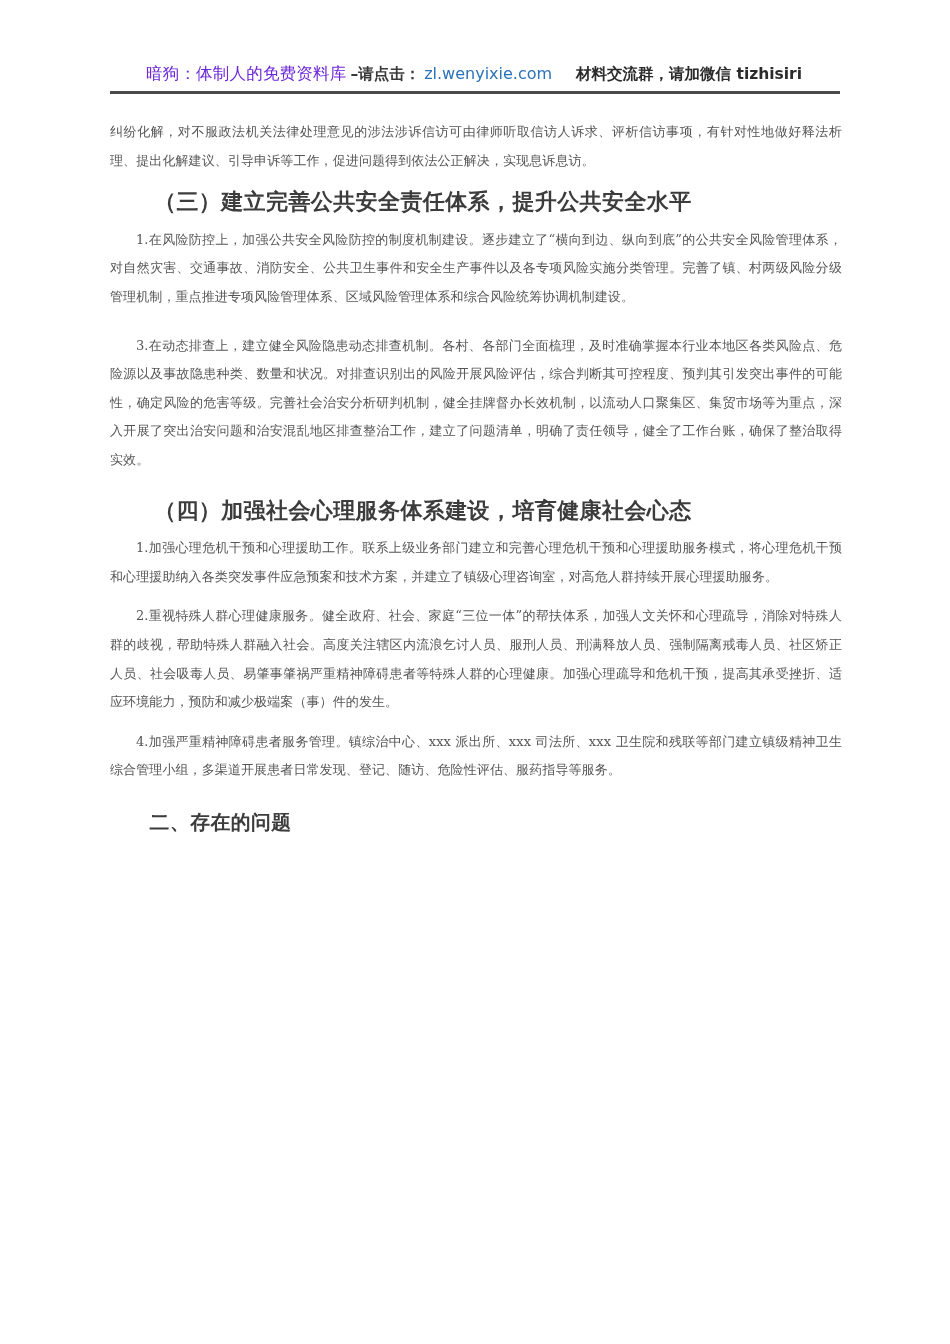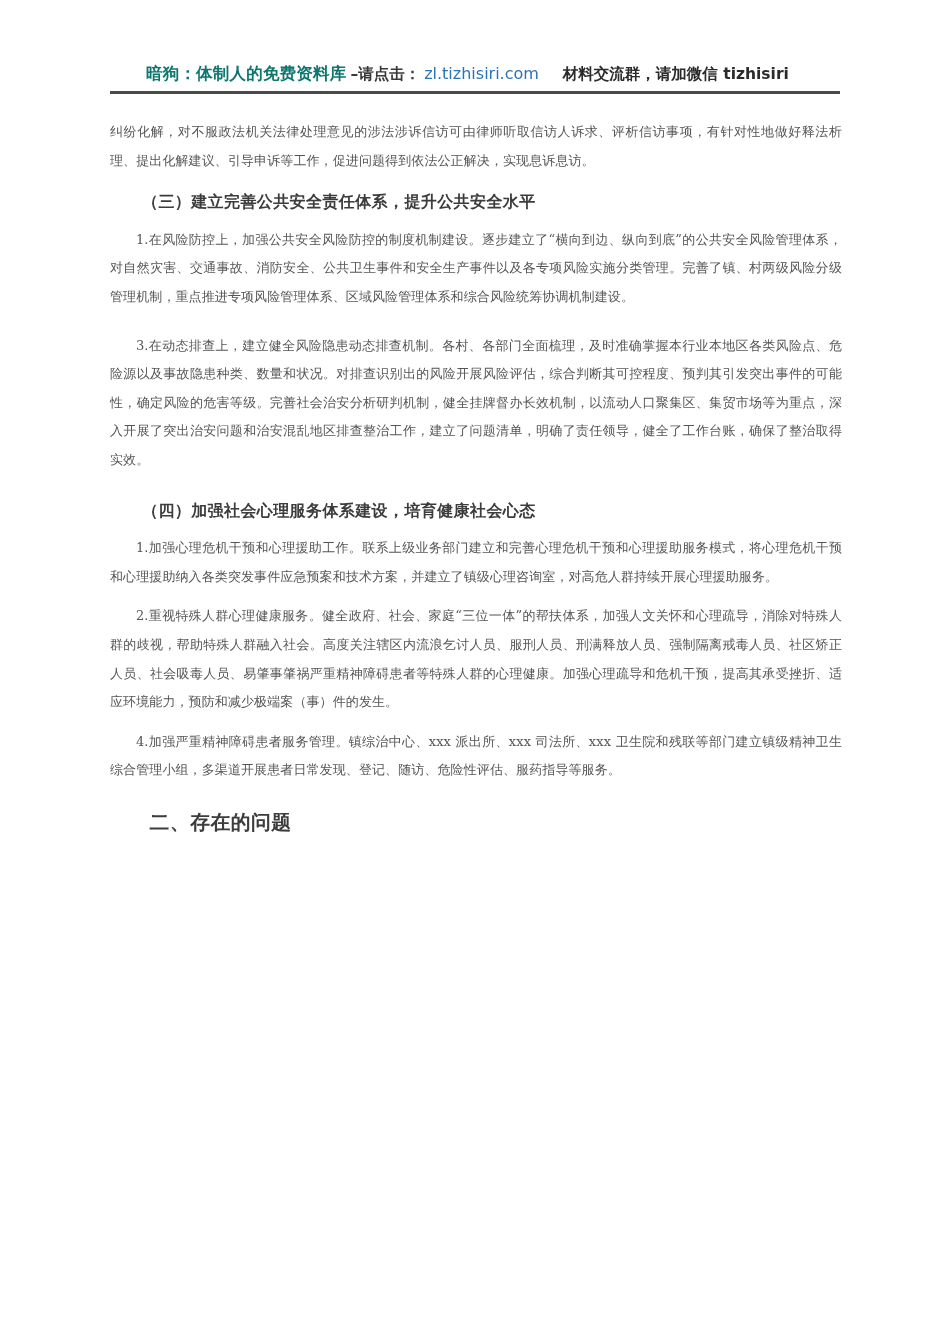--- a/index.html
+++ b/index.html
@@ -34,22 +34,22 @@
     display: flex;
     align-items: baseline;
     justify-content: flex-start;
     white-space: nowrap;
     font-size: 16.5px;
     line-height: 1.45;
     font-family: "DejaVu Sans", "Liberation Sans", sans-serif;
     padding-left: 36px;
   }
   .hdr-promo {
-    color: #0f766e;
-    font-weight: 700;
+    color: #6d28d9;
+    font-weight: 400;
     letter-spacing: 0.2px;
   }
   .hdr-click {
     color: #3a3a3a;
     font-weight: 700;
     margin-left: 4px;
     font-size: 15.5px;
   }
   .hdr-link {
     color: #2b72b8;
@@ -95,21 +95,21 @@
   p.para.indent {
     text-indent: 2em;
   }
   p.para.noindent {
     text-indent: 0;
   }
 
   h3.heading {
     margin: 0;
     padding: 11px 0 9px 0;
-    font-size: 16px;
+    font-size: 22px;
     line-height: 28.6px;
     font-weight: 700;
     color: #3c3c3c;
     text-indent: 2em;
     font-family: "DejaVu Sans", "Liberation Sans", sans-serif;
     letter-spacing: 0.4px;
   }
 
   h2.heading-major {
     margin: 0;
@@ -127,21 +127,21 @@
 </style>
 </head>
 <body>
 
 <div class="page">
 
   <div class="header-band">
     <div class="header-line">
       <span class="hdr-promo">暗狗：体制人的免费资料库</span>
       <span class="hdr-click">–请点击：</span>
-      <a class="hdr-link">zl.tizhisiri.com</a>
+      <a class="hdr-link">zl.wenyixie.com</a>
       <span class="hdr-wechat">材料交流群，请加微信 tizhisiri</span>
     </div>
   </div>
   <div class="header-rule"></div>
 
   <div class="doc-body">
 
     <p class="para noindent">纠纷化解，对不服政法机关法律处理意见的涉法涉诉信访可由律师听取信访人诉求、评析信访事项，有针对性地做好释法析理、提出化解建议、引导申诉等工作，促进问题得到依法公正解决，实现息诉息访。</p>
 
     <h3 class="heading">（三）建立完善公共安全责任体系，提升公共安全水平</h3>

